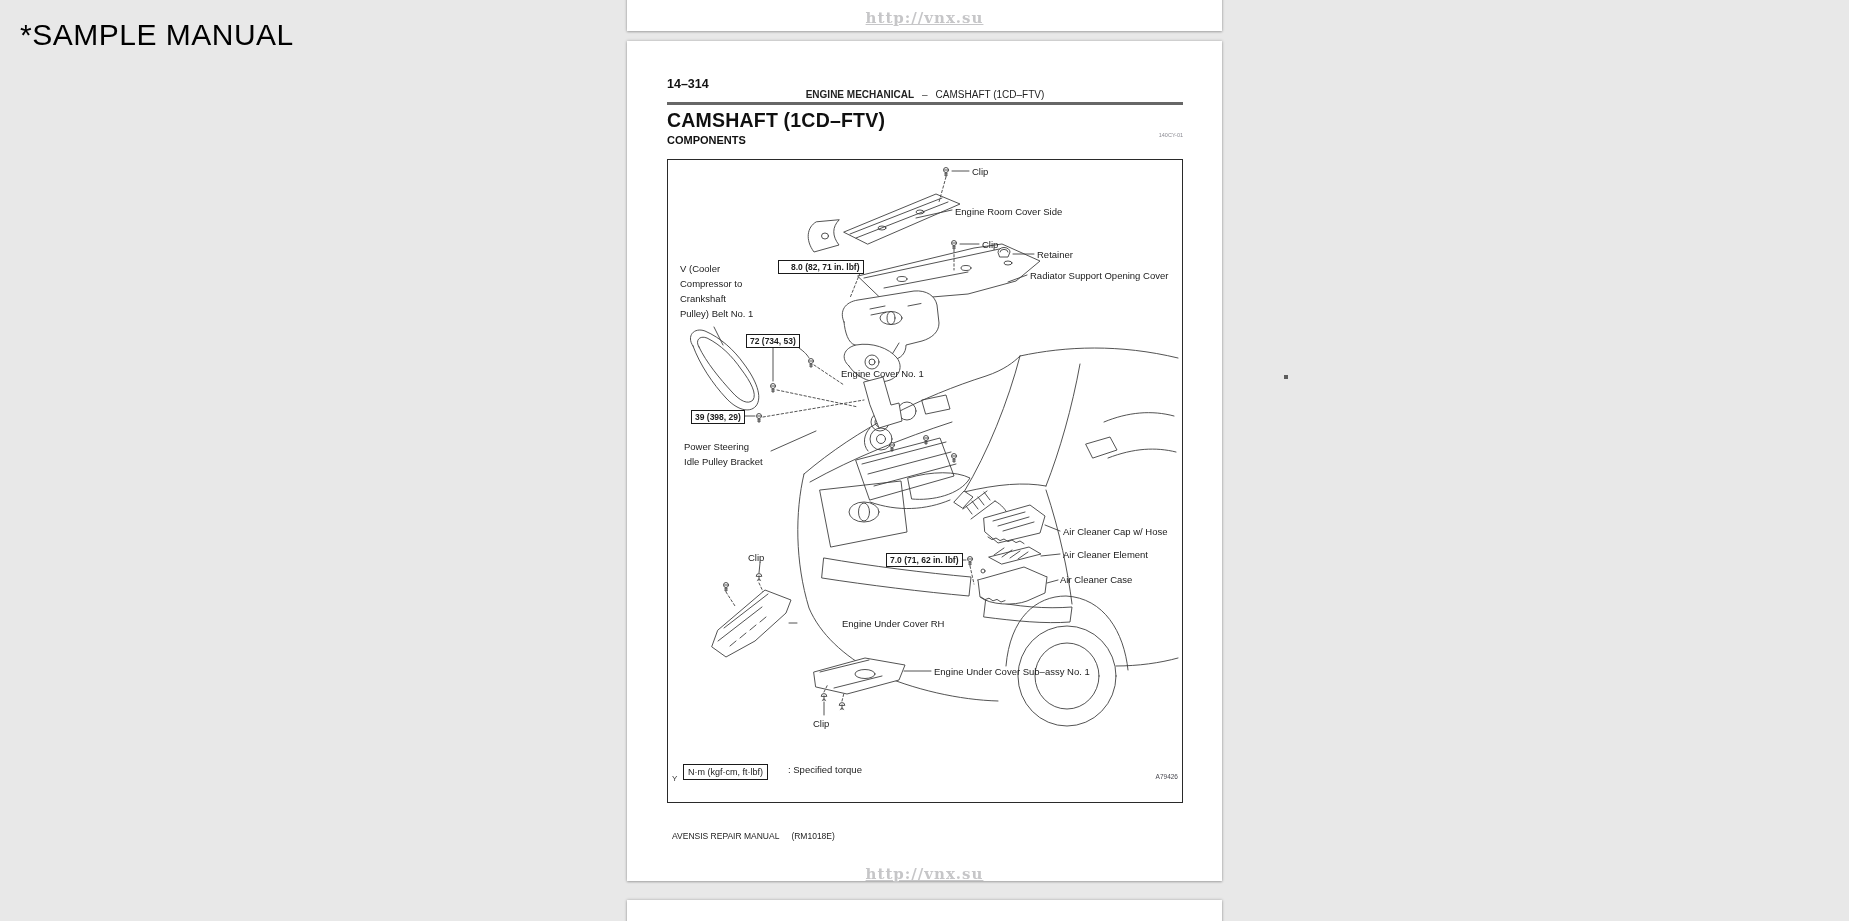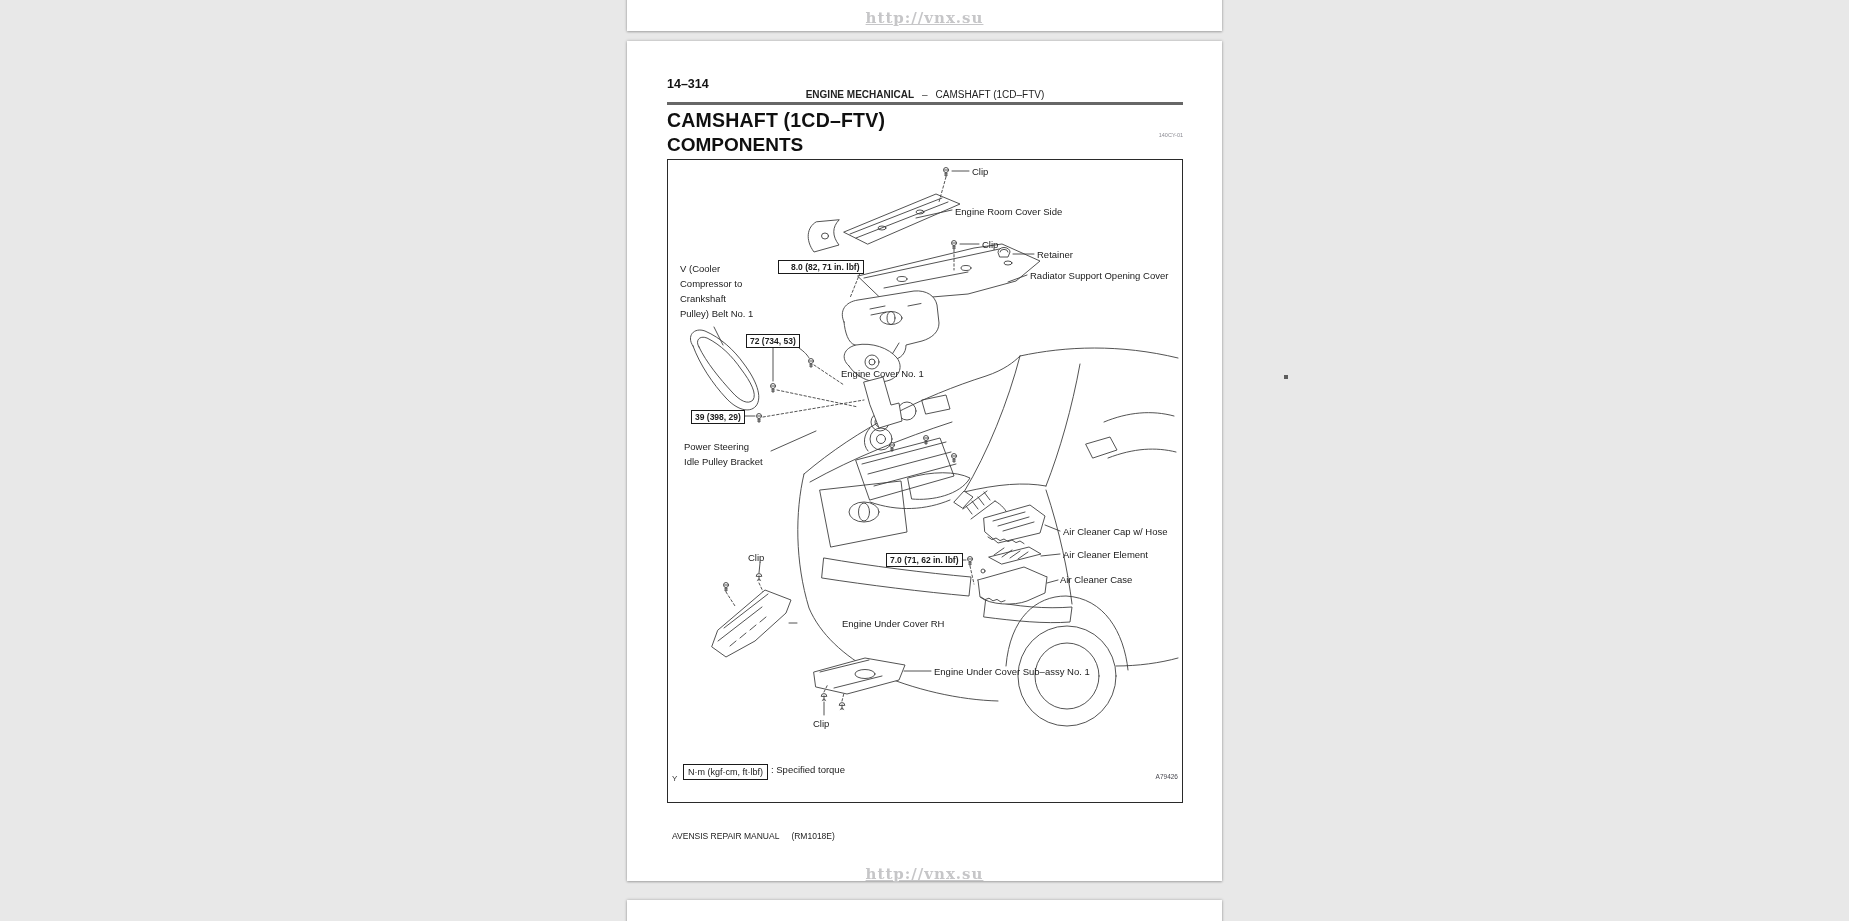--- a/index.html
+++ b/index.html
@@ -20,48 +20,49 @@
   .wm-top { position:absolute; bottom:4px; left:0; width:100%; }
   .wm-bottom { position:absolute; top:824px; left:0; width:100%; }
 
   .pnum { position:absolute; left:40px; top:36px; font-size:12.5px; font-weight:bold; color:#111; }
   .rhead { position:absolute; left:40px; top:48px; width:516px; text-align:center; font-size:10px; color:#222; white-space:nowrap; }
   .rhead .sec { font-weight:bold; }
   .rhead .sep { margin:0 8px; color:#444; }
   .rule { position:absolute; left:40px; top:61px; width:516px; height:2.5px; background:#676767; }
   .title { position:absolute; left:40px; top:68px; font-size:19.5px; font-weight:bold; color:#101010; letter-spacing:.2px; }
   .doccode { position:absolute; left:40px; top:91px; width:516px; text-align:right; font-size:5.5px; color:#8a8a92; }
-  .subtitle { position:absolute; left:40px; top:93px; font-size:19px; font-weight:bold; color:#101010;text-align:right; }
+  .subtitle { position:absolute; left:40px; top:93px; font-size:11px; font-weight:bold; color:#101010;text-align:right; }
 
   .diagram { position:absolute; left:40px; top:118px; width:516px; height:644px; border:1px solid #2a2a2a; }
   .diagram svg { position:absolute; left:0; top:0; }
   .ln { stroke:#3f3f3f; stroke-width:.9; fill:none; stroke-linecap:round; stroke-linejoin:round; }
   .wf { fill:#fff; }
   .dsh { stroke-dasharray:2.4 2.2; }
 
   .lbl { position:absolute; font-size:9.5px; line-height:15px; color:#1a1a1a; white-space:pre-line; }
   .tq { position:absolute; border:1.1px solid #1a1a1a; background:#fff; padding:1.5px 3px;
         font-size:8.5px; font-weight:bold; line-height:1; color:#1a1a1a; white-space:nowrap; }
 
   .legend-y { position:absolute; left:4px; top:614px; font-size:8px; color:#333; }
   .legend { position:absolute; left:15px; top:604px; display:flex; align-items:flex-start; white-space:nowrap; }
   .legend .ubox { border:1px solid #1a1a1a; padding:2px 4px; font-size:9px; color:#1a1a1a; }
-  .legend .desc { font-size:9.5px; margin-left:3px; color:#1a1a1a; }
+  .legend .desc { font-size:9.5px; margin-left:20px; color:#1a1a1a; }
   .fig-ref { position:absolute; right:4px; top:613px; font-size:6.5px; color:#47474f; }
 
   .footer { position:absolute; left:45px; top:790px; font-size:8.5px; color:#222; }
   .footer .code { margin-left:12px; }
 
   .speck { position:absolute; left:1284px; top:375px; width:4px; height:4px; background:#5d5d5d; }
 </style>
 </head>
 <body>
 
 <div class="screen">
 
+  <div class="sample-label">*SAMPLE MANUAL</div>
 
   <div class="page page-top">
     <div class="watermark wm-top">http://vnx.su</div>
   </div>
 
   <div class="page page-main">
     <div class="pnum">14–314</div>
 
     <div class="rhead">
       <span class="sec">ENGINE MECHANICAL</span><span class="sep">–</span><span class="sub">CAMSHAFT (1CD–FTV)</span>

